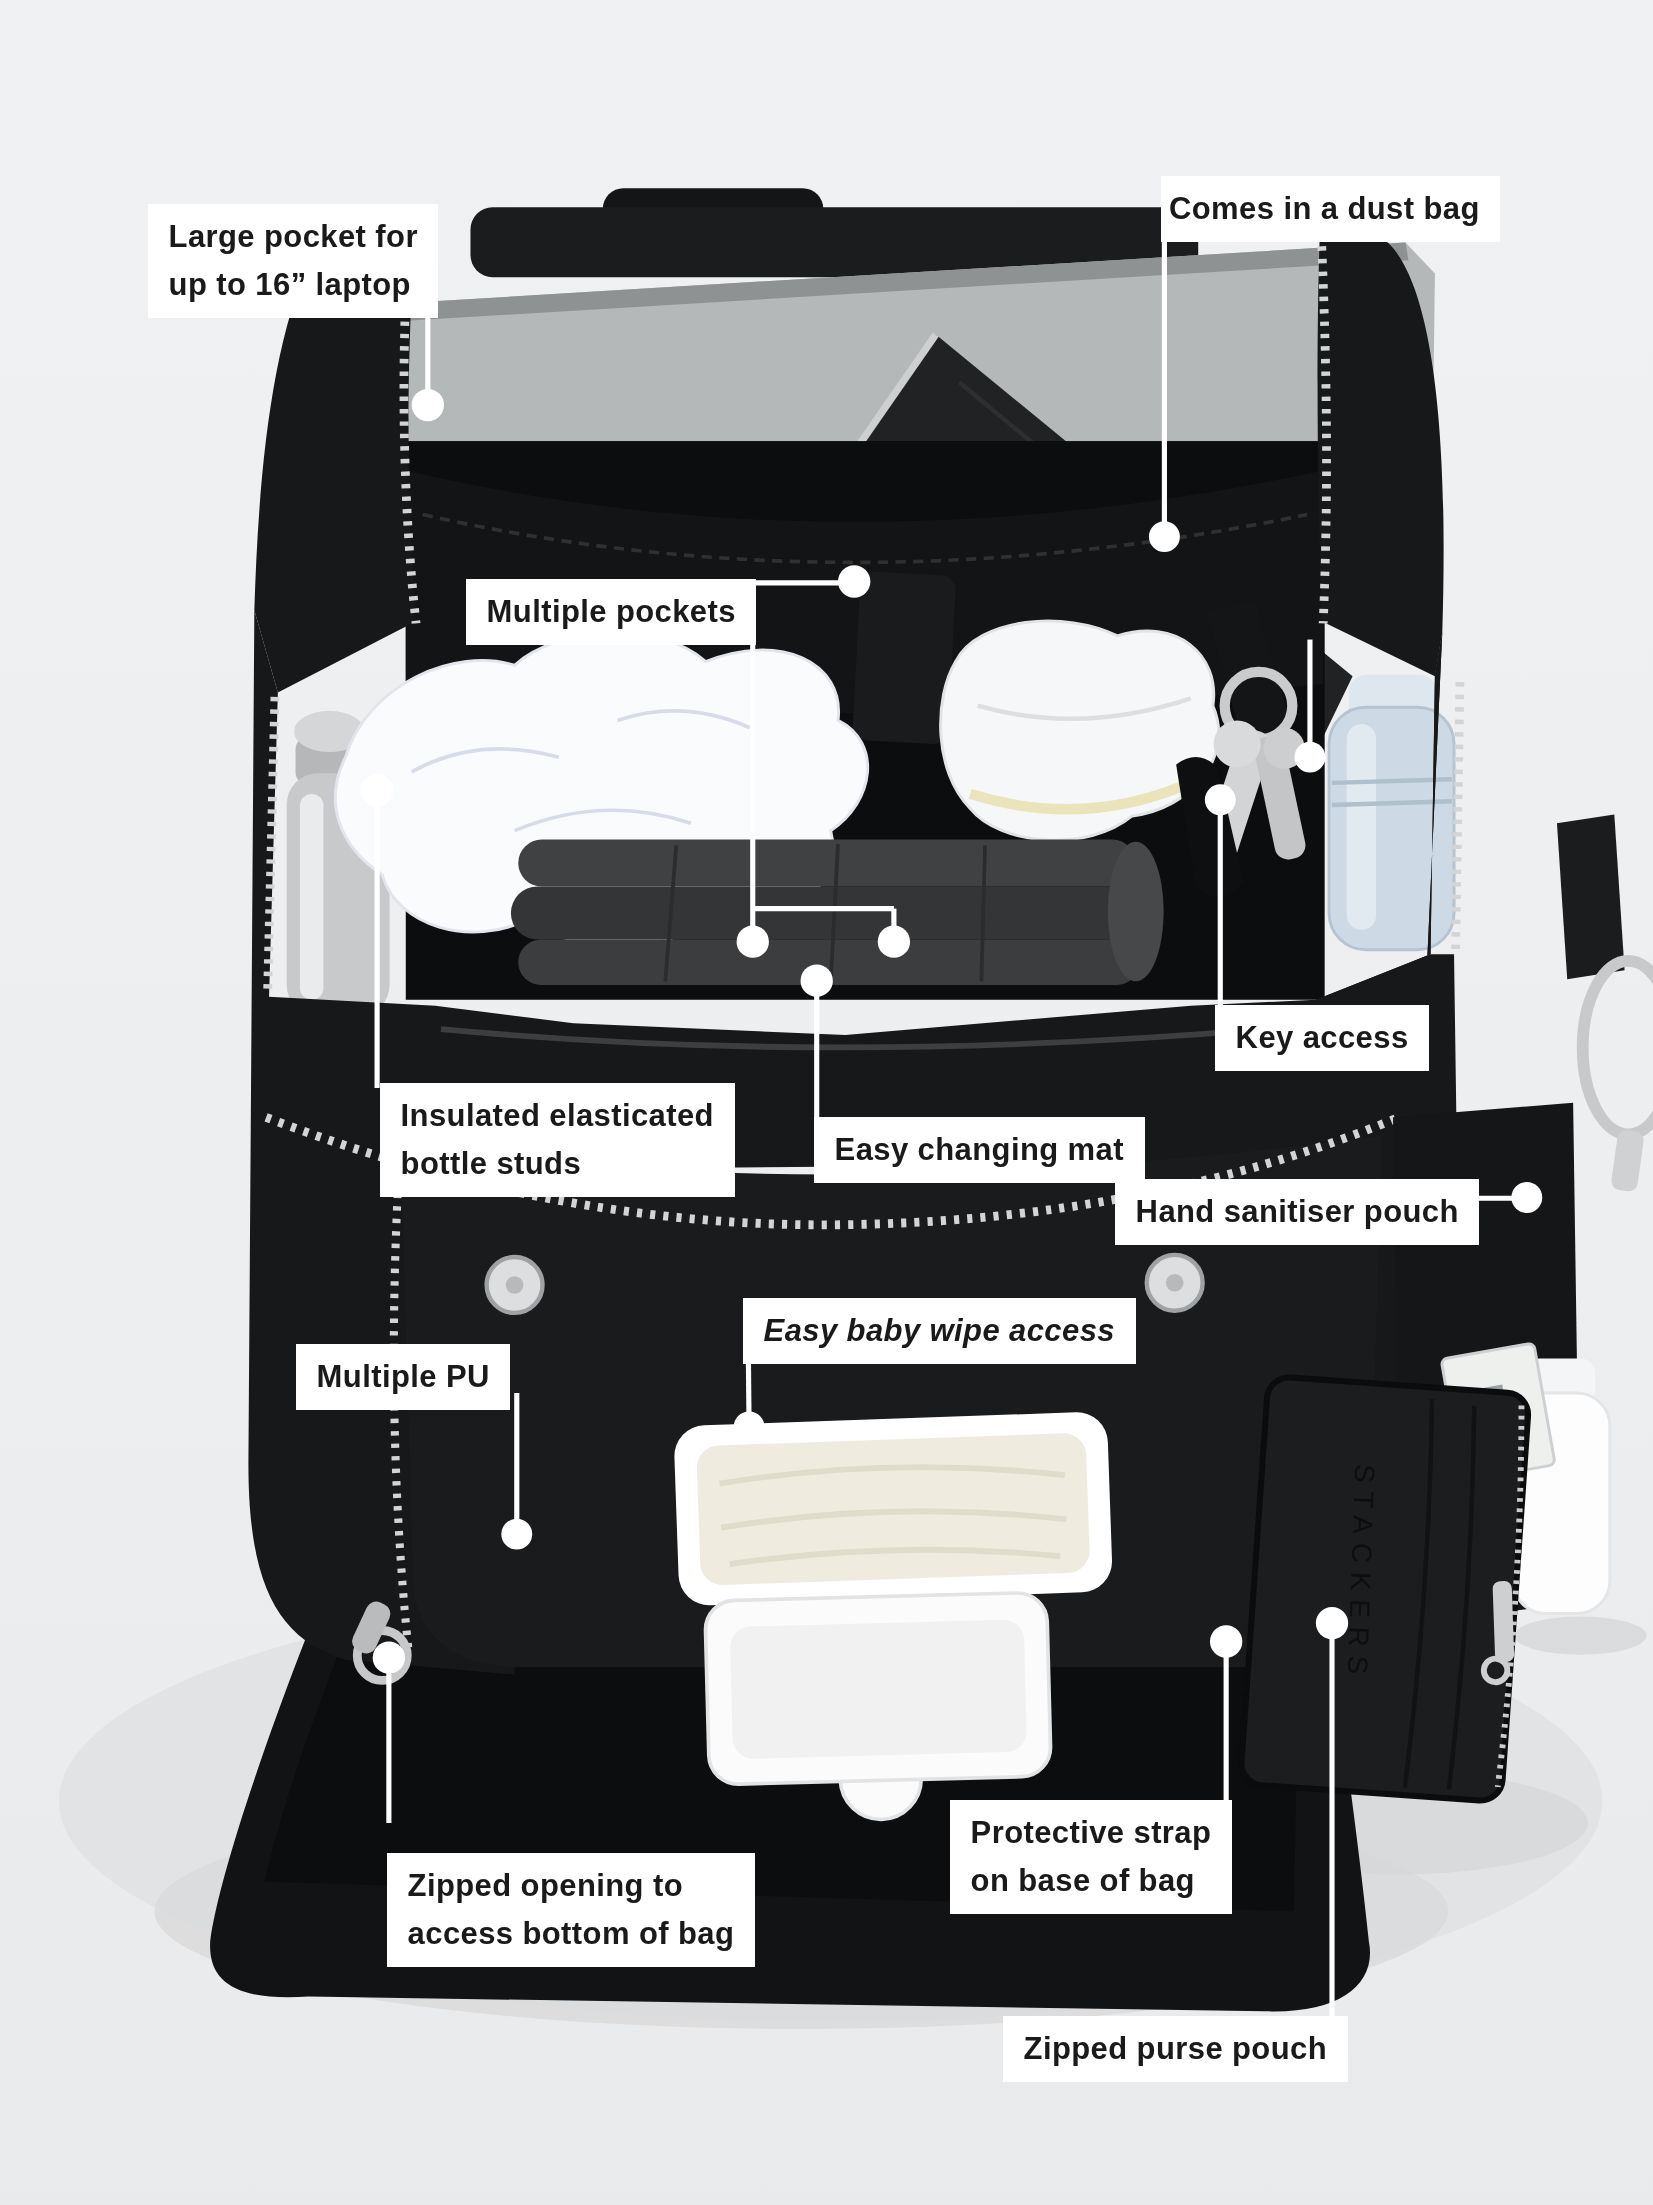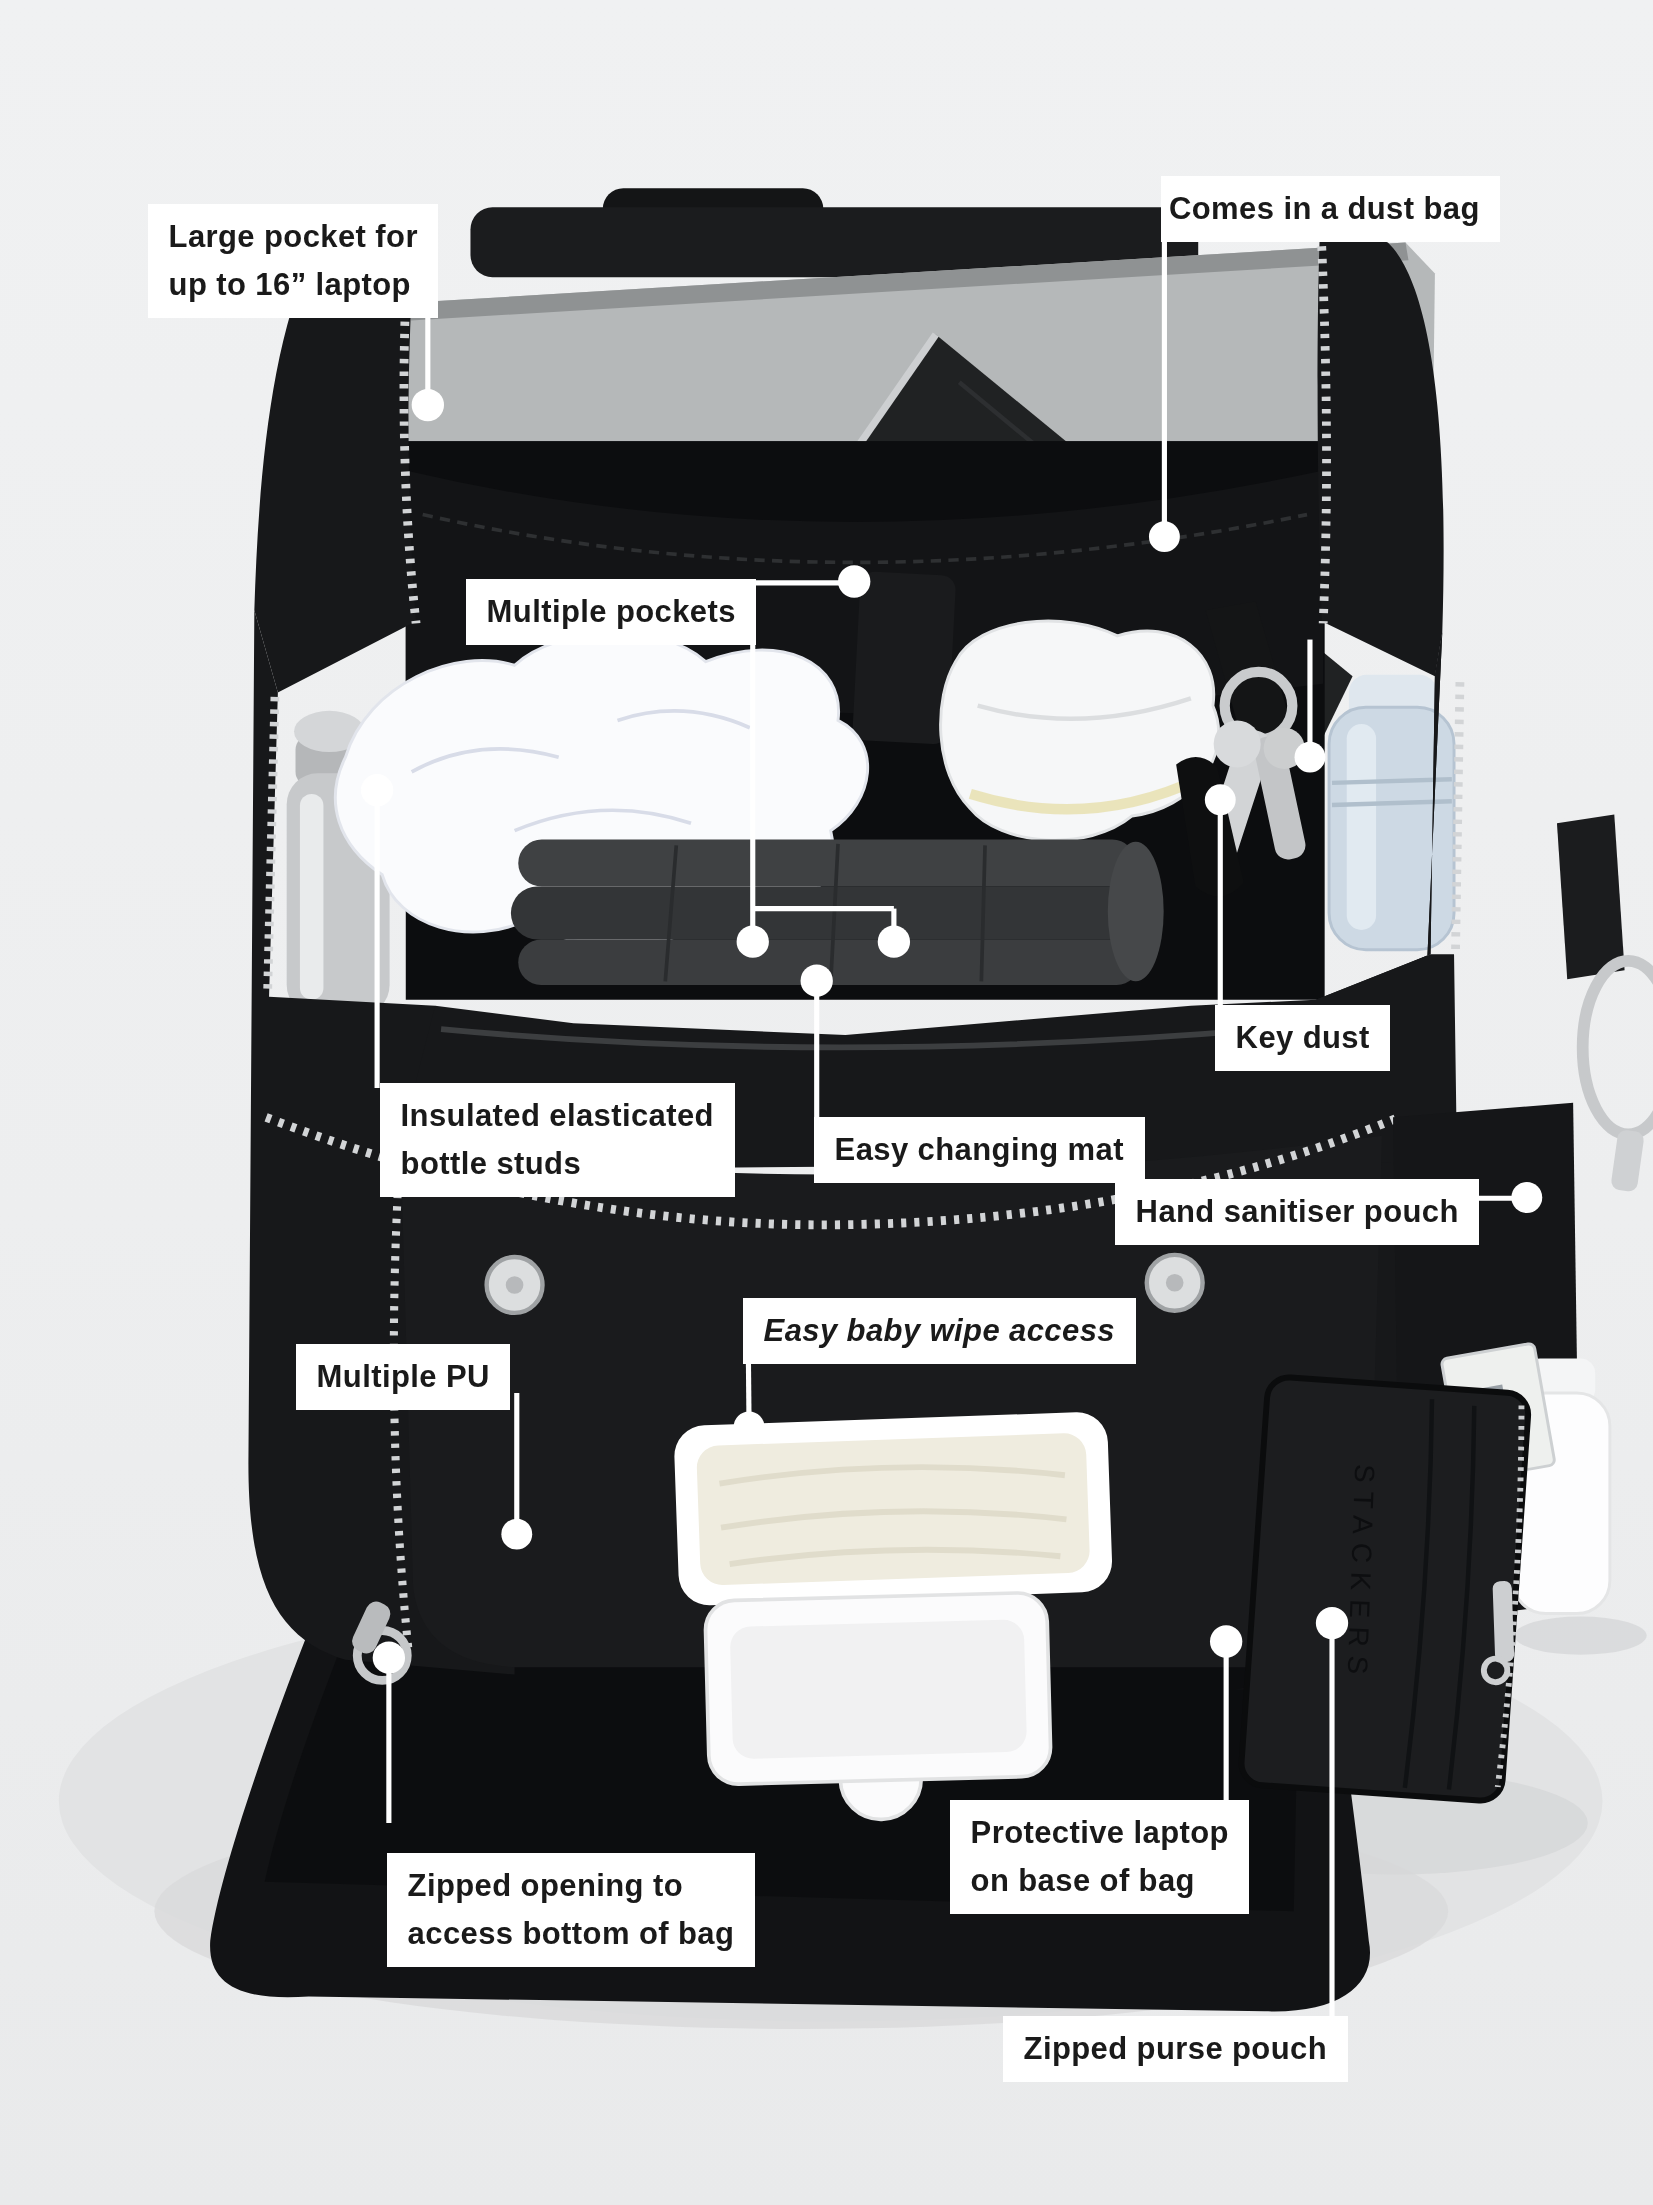--- a/index.html
+++ b/index.html
@@ -228,26 +228,26 @@
           <line x1="1812" y1="2208" x2="1812" y2="2748"></line>
           <circle cx="1812" cy="2208" r="22" stroke="none"></circle>
         </g>
     </g>
   </svg>
 
   <div class="label" style="left:148px;  top:204px;">Large pocket for
 up to 16” laptop</div>
   <div class="label" style="left:1161px; top:176px;padding-left:8px;">Comes in a dust bag</div>
   <div class="label" style="left:466px;  top:579px;">Multiple pockets</div>
-  <div class="label" style="left:1215px; top:1005px;">Key dust</div>
+  <div class="label" style="left:1215px; top:1005px;">Key access</div>
   <div class="label" style="left:380px;  top:1083px;">Insulated elasticated
 bottle studs</div>
   <div class="label" style="left:814px; top:1117px;">Easy changing mat</div>
   <div class="label" style="left:1115px; top:1150px;margin-top:29px;">Hand sanitiser pouch</div>
   <div class="label" style="left:296px;  top:1344px;">Multiple PU</div>
   <div class="label" style="left:743px; top:1298px;font-style:italic;">Easy baby wipe access</div>
   <div class="label" style="left:387px;  top:1853px;">Zipped opening to
 access bottom of bag</div>
-  <div class="label" style="left:950px; top:1800px;">Protective laptop
+  <div class="label" style="left:950px; top:1800px;">Protective strap
 on base of bag</div>
   <div class="label" style="left:1003px; top:2016px;">Zipped purse pouch</div>
 </div>
 
 
 </body></html>

